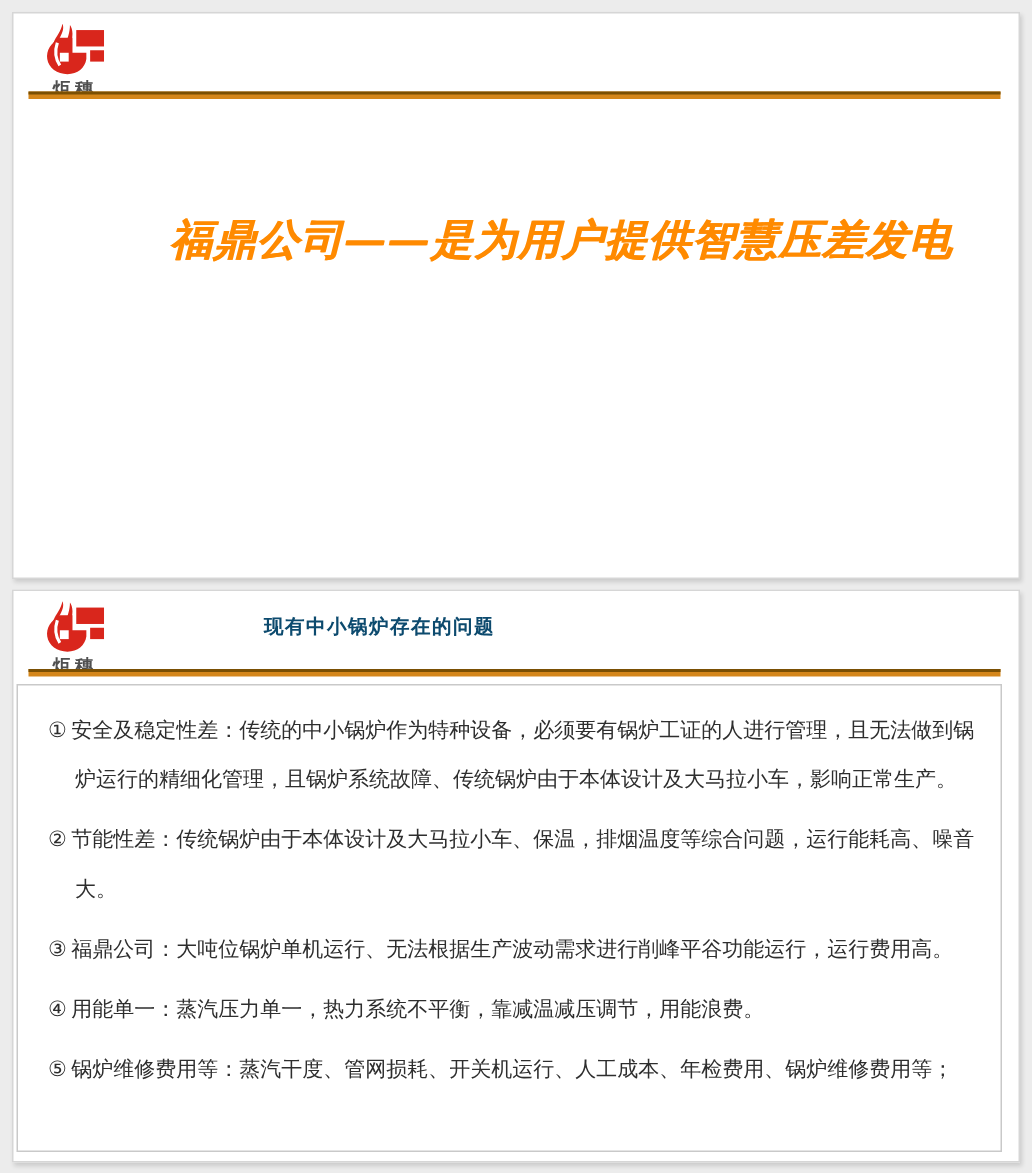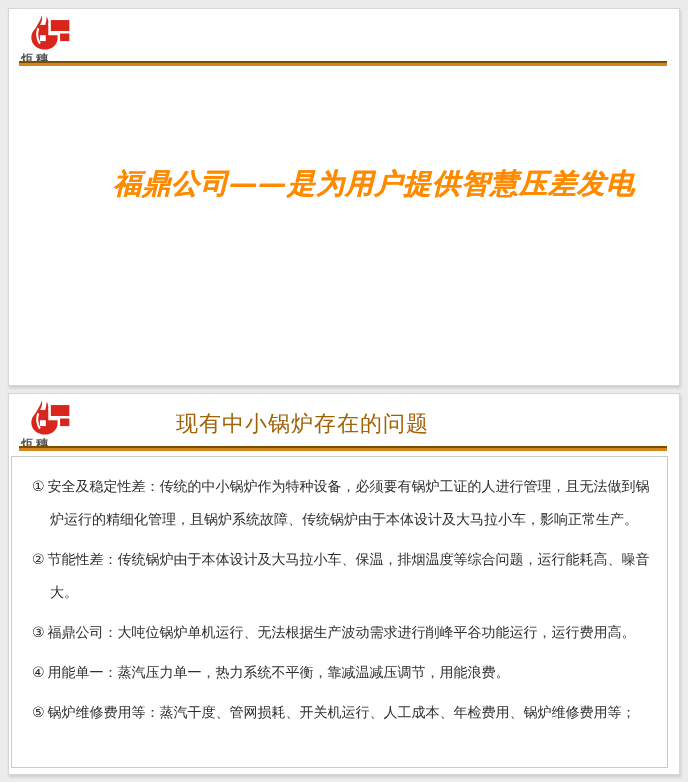--- a/index.html
+++ b/index.html
@@ -13,21 +13,21 @@
   .slide {
     position: absolute; left: 8px; width: 672px;
     background: #ffffff;
     border: 1px solid #d6d6d6;
     box-shadow: 1px 2px 3px rgba(0,0,0,0.14);
     box-sizing: border-box;
   }
   #slide1 { top: 8px;   height: 378px; }
   #slide2 { top: 393px; height: 382px; }
 
-  .logo { position: absolute; top: 6px; left: 12px; width: 58px; text-align: left; text-decoration: underline; }
+  .logo { position: absolute; top: 6px; left: 12px; width: 58px; text-align: center; text-decoration: underline; }
   .logo svg { width: 44px; height: 37px; display: block; margin: 0 auto; }
   .brand-name {
     font-size: 12px; font-weight: bold; color: #4f4f4f;
     letter-spacing: 3px; line-height: 13px; display: block; margin-top: 1px;
   }
 
   .gold-rule {
     position: absolute; left: 10px; right: 12px; height: 3px;
     background: #d4861a;
     border-top: 2px solid #7a4f03;
@@ -37,25 +37,25 @@
 
   .headline {
     position: absolute; top: 130px; left: 78px; right: 50px;
     color: #ff8a00;
     font-family: "DejaVu Serif", "Liberation Serif", serif;
     font-style: italic; font-weight: bold;
     font-size: 28px; line-height: 42px; letter-spacing: 1px;
     text-shadow: 0.6px 0 0 #ff8a00;
   }
   .headline .hline { white-space: nowrap; }
-  .headline .first { text-indent: 26px; margin-top: 24px; }
+  .headline .first { text-indent: 26px; }
 
   .slide-title {
     position: absolute; top: 15px; left: 167px;
-    color: #a16207; font-size: 22px; font-weight: normal; letter-spacing: 1px;
+    color: #0c4a6e; font-size: 13px; font-weight: bold; letter-spacing: 1px;
     white-space: nowrap;
   }
 
   .content-box {
     position: absolute; top: 62px; left: 2px; width: 657px; height: 312px;
     border: 1px solid #c9c9c9; box-sizing: border-box;
     padding: 13px 16px 0 20px;
   }
   .item {
     font-size: 14px; color: #2e2e2e;

